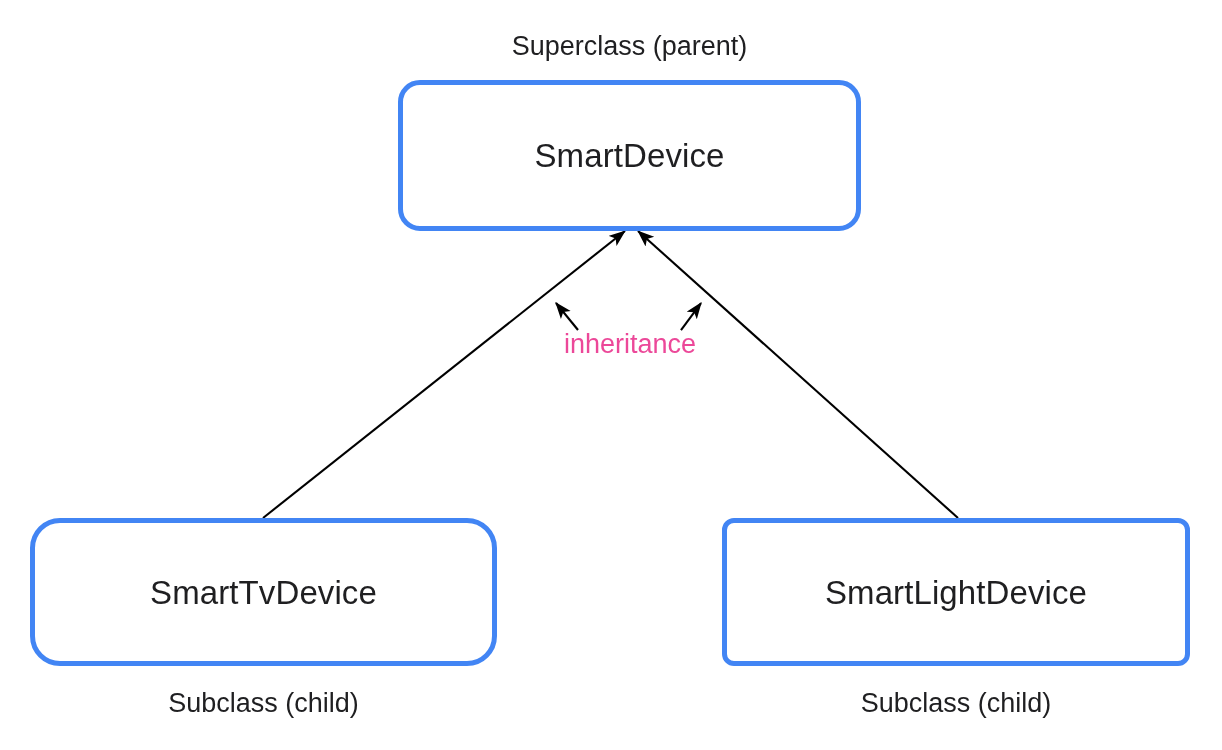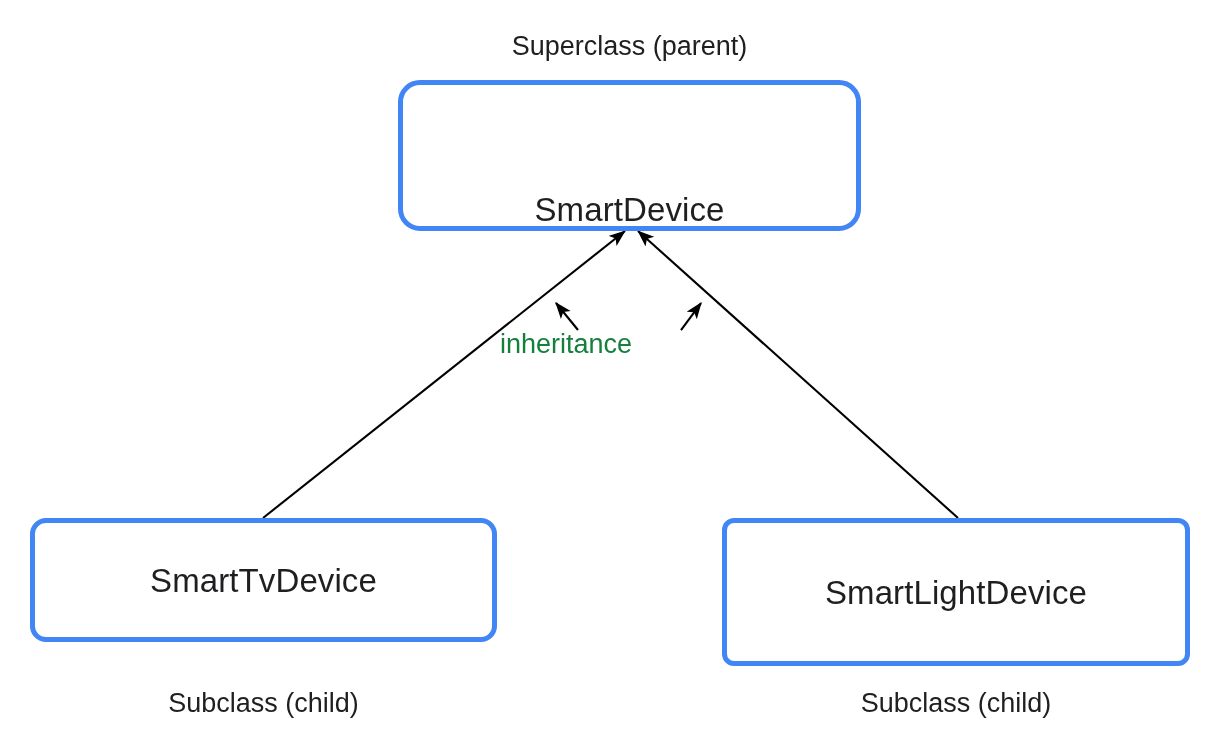--- a/index.html
+++ b/index.html
@@ -53,23 +53,23 @@
     top: 80px;
     width: 463px;
     height: 151px;
     border-width: 5px;
     border-radius: 22px;
   }
   #box-subclass-tv {
     left: 30px;
     top: 518px;
     width: 467px;
-    height: 124px;
+    height: 148px;
     border-width: 5px;
-    border-radius: 16px;
+    border-radius: 30px;
   }
   #box-subclass-light {
     left: 722px;
     top: 518px;
     width: 468px;
     height: 148px;
     border-width: 5px;
     border-radius: 12px;
   }
 
@@ -99,22 +99,22 @@
   }
 
   
   #label-inheritance {
     position: absolute;
     left: 500px;
     top: 331px;
     width: 260px;
     font-size: 27px;
     line-height: 1;
-    color: #15803d;
-    text-align: left;
+    color: #ec4899;
+    text-align: center;
     white-space: nowrap;
   }
 </style>
 </head>
 <body>
 
 <div id="canvas">
 
   <svg id="edges" viewBox="0 0 1222 750" width="1222" height="750" xmlns="http://www.w3.org/2000/svg">
     <defs>
@@ -130,21 +130,21 @@
 
     <line x1="958" y1="518" x2="638" y2="231" stroke="#000000" stroke-width="2.1" marker-end="url(#arrowhead)"></line>
 
     <line x1="578" y1="330" x2="556" y2="303" stroke="#000000" stroke-width="2.1" marker-end="url(#arrowhead-small)"></line>
 
     <line x1="681" y1="330" x2="701" y2="303" stroke="#000000" stroke-width="2.1" marker-end="url(#arrowhead-small)"></line>
   </svg>
 
   <div class="caption" id="caption-superclass">Superclass (parent)</div>
 
-  <div class="class-box" id="box-superclass" style="border-color:#4285F4;align-items:flex-end;">
+  <div class="class-box" id="box-superclass" style="border-color:#4285F4;">
     <span class="class-box-title">SmartDevice</span>
   </div>
 
   <div id="label-inheritance">inheritance</div>
 
   <div class="class-box" id="box-subclass-tv" style="border-color:#4285F4;">
     <span class="class-box-title">SmartTvDevice</span>
   </div>
 
   <div class="caption" id="caption-subclass-tv">Subclass (child)</div>

